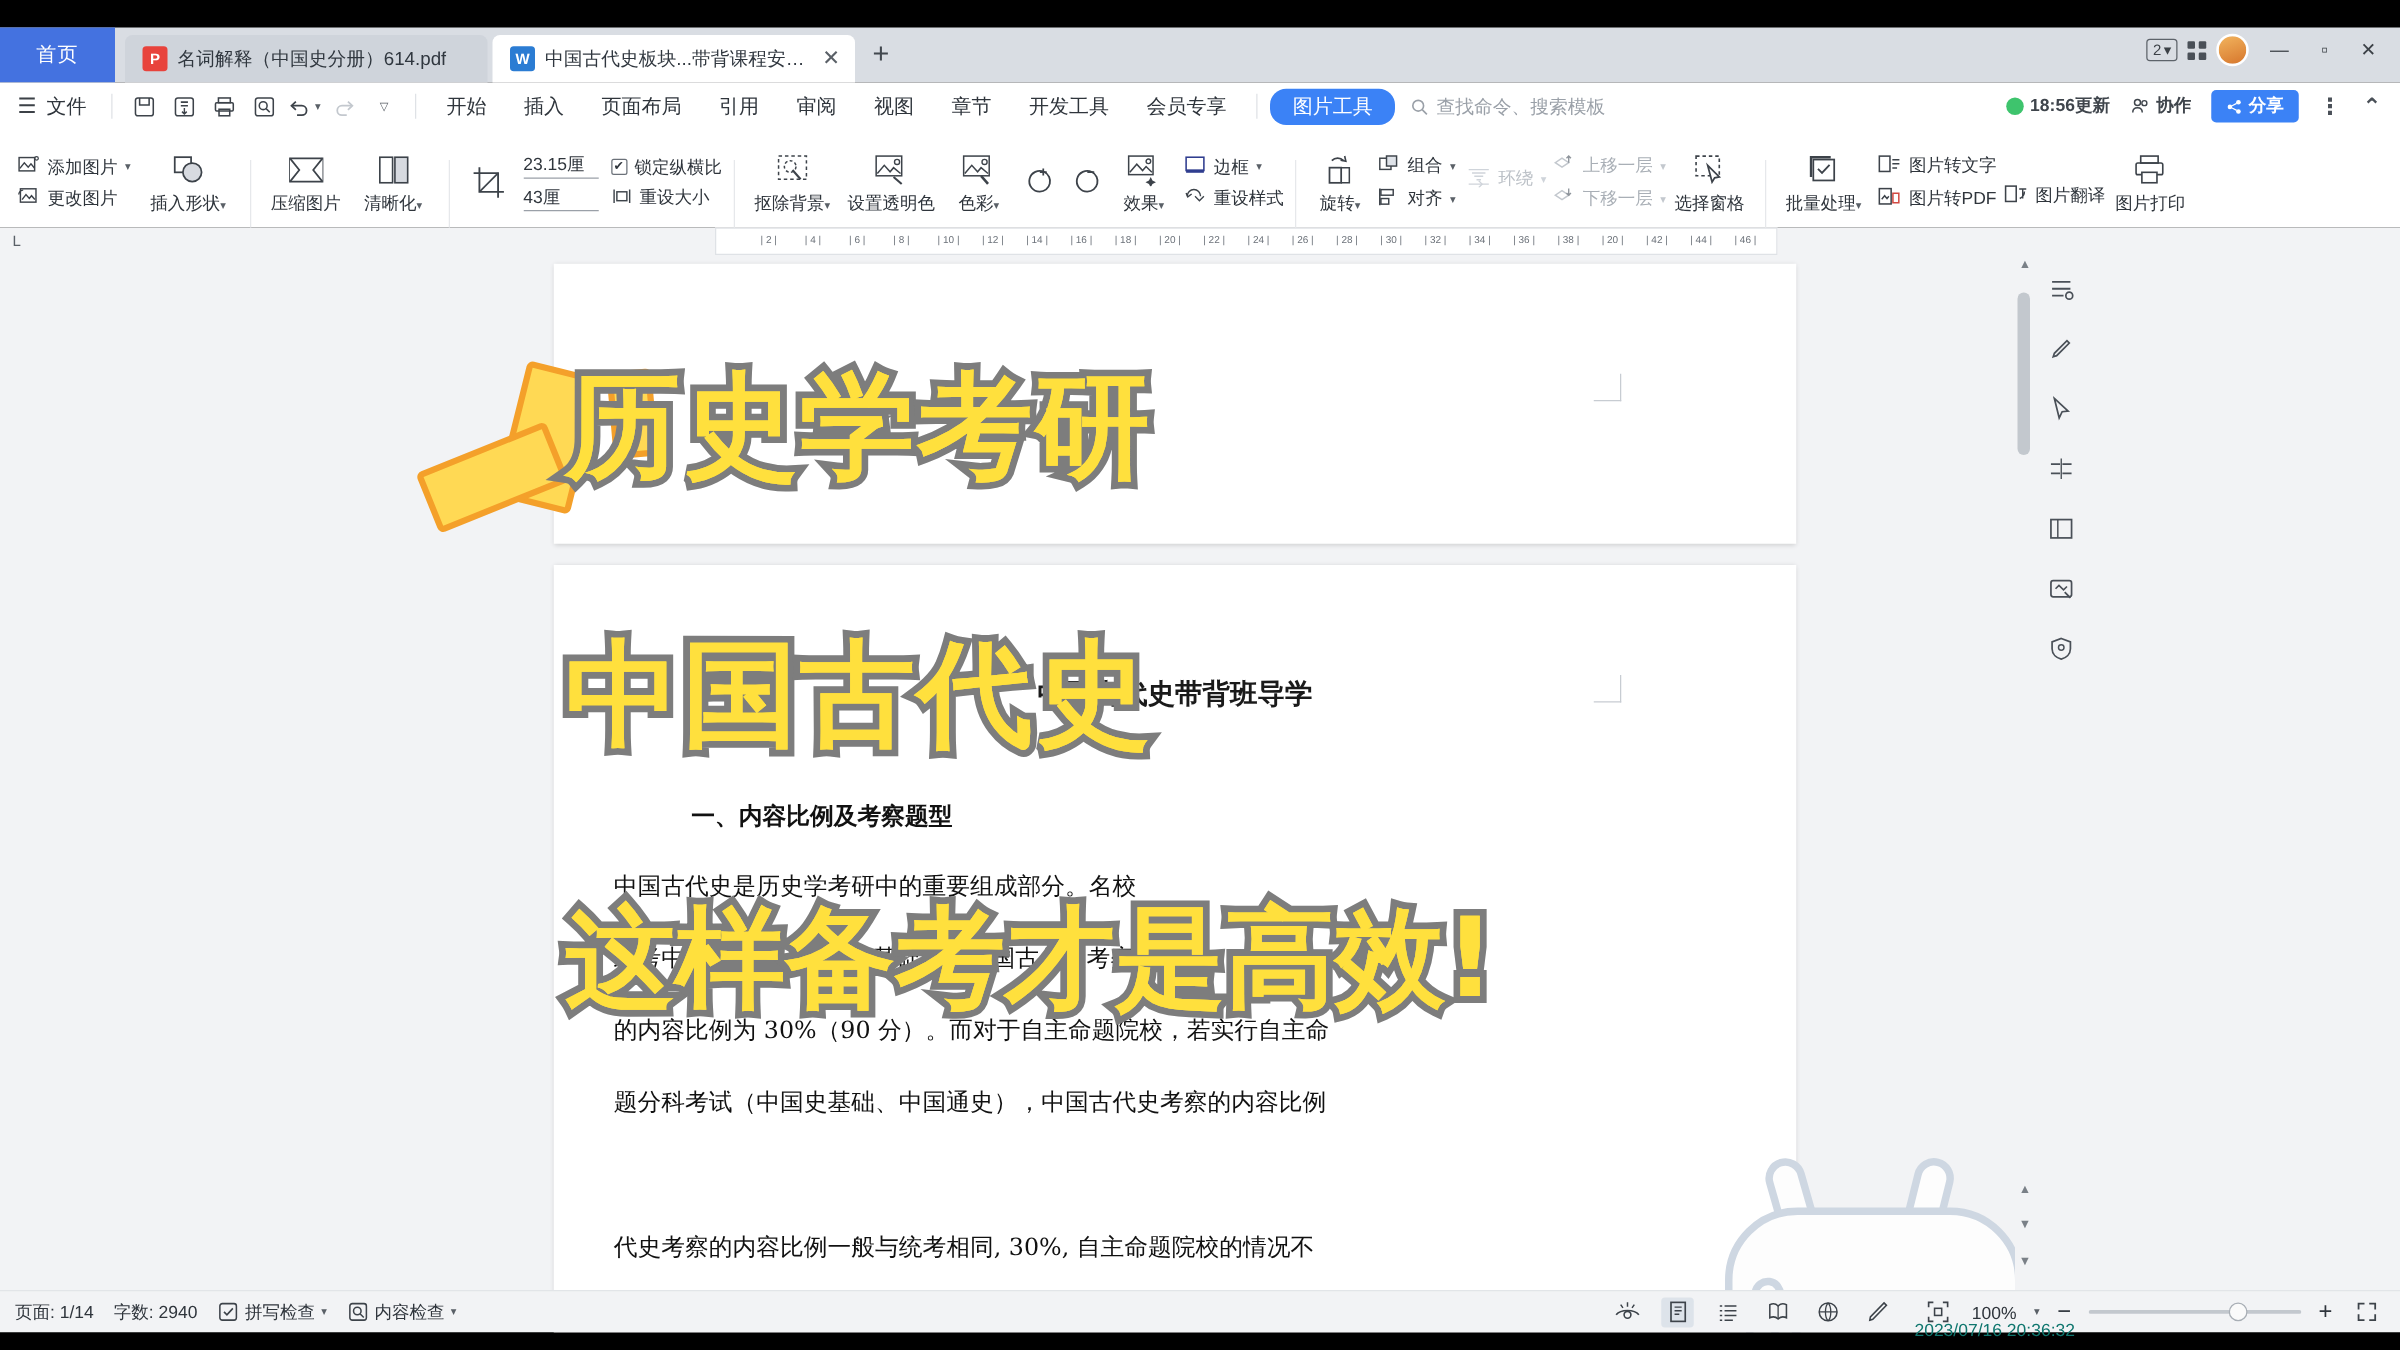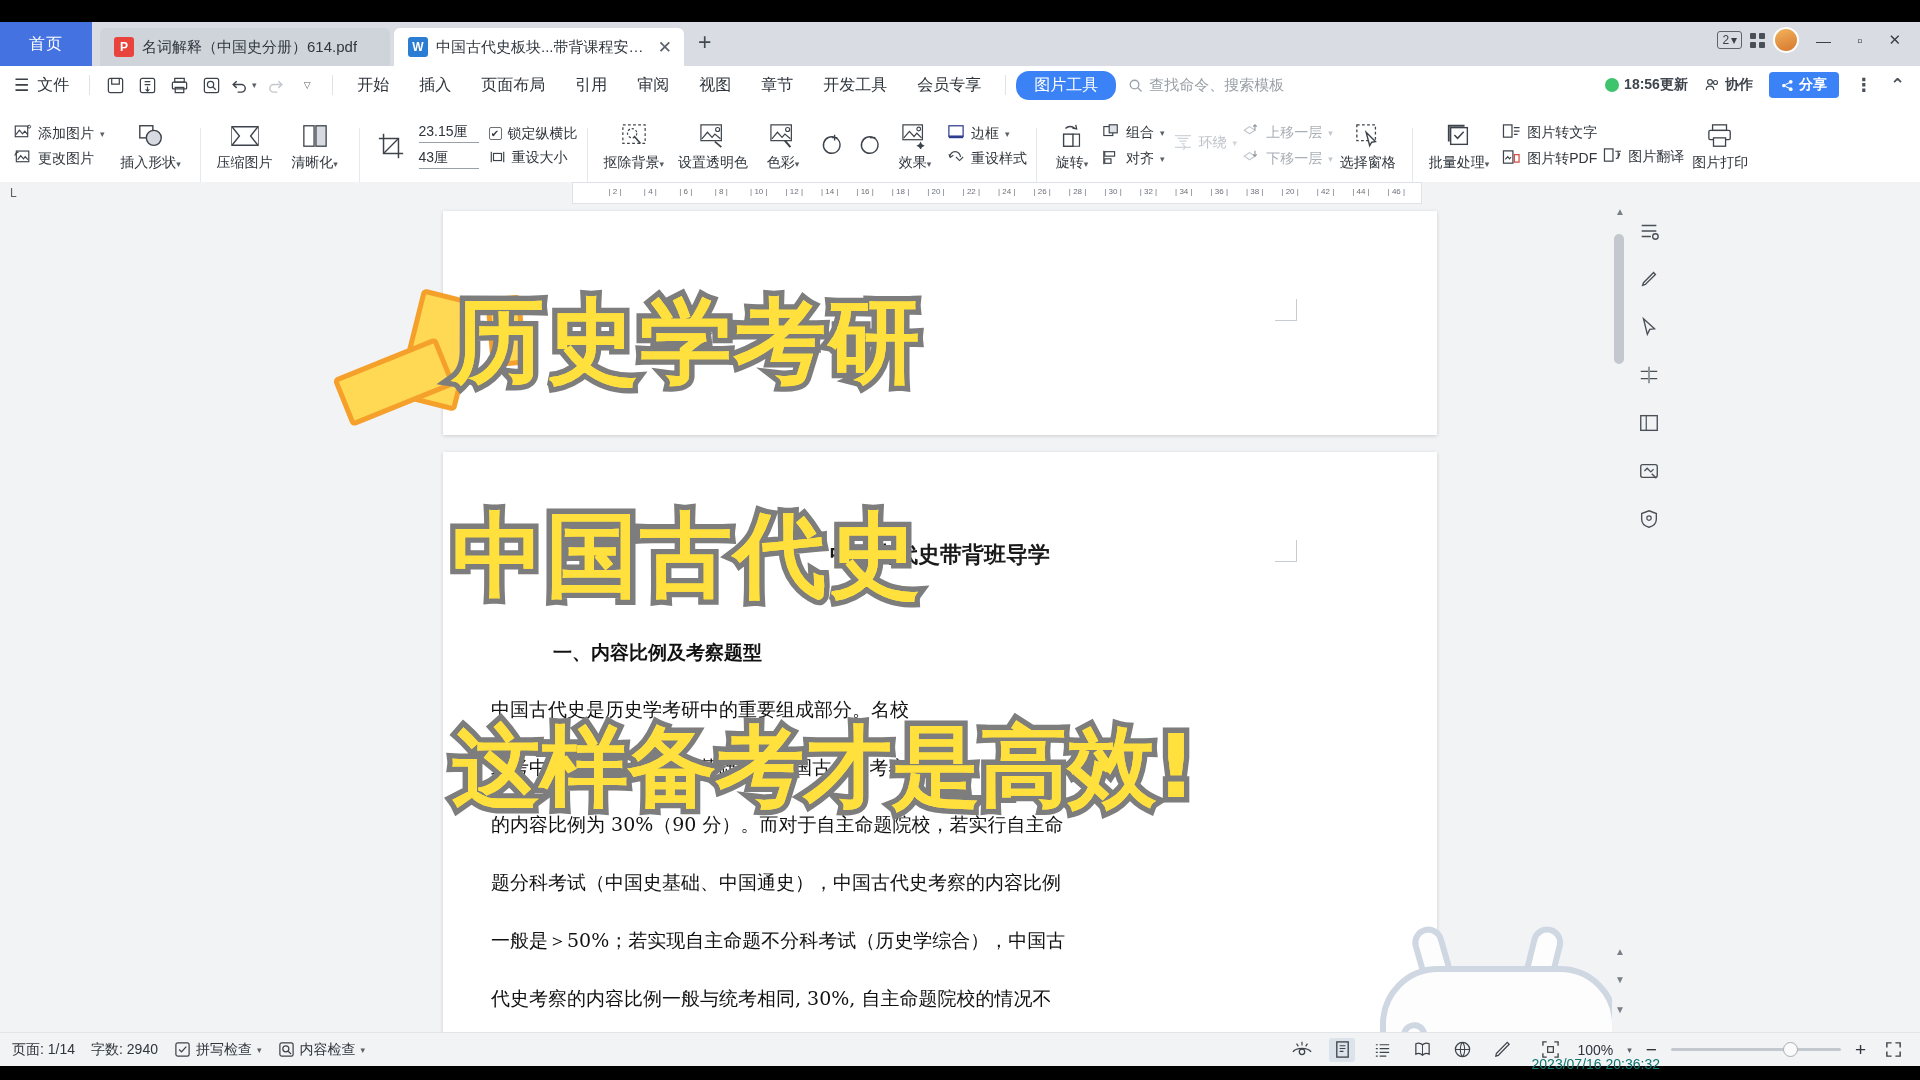--- a/index.html
+++ b/index.html
@@ -692,21 +692,20 @@
       <span class="pgmark" style="top:88px"></span>
 
       <div class="doctitle-line" style="top:88px">中国古代史带背班导学</div>
 
       <div class="sec-h" style="left:110px; top:188px">一、内容比例及考察题型</div>
 
       <div class="body-p" style="left:48px; top:247px">中国古代史是历史学考研中的重要组成部分。名校</div>
       <div class="body-p" style="left:48px; top:305px">统考中国史（313历史学基础），中国古代史考察</div>
       <div class="body-p" style="left:48px; top:362px">的内容比例为 30%（90 分）。而对于自主命题院校，若实行自主命</div>
       <div class="body-p" style="left:48px; top:420px">题分科考试（中国史基础、中国通史），中国古代史考察的内容比例</div>
-      <div class="body-p" style="left:48px; top:478px">一般是＞50%；若实现自主命题不分科考试（历史学综合），中国古</div>
       <div class="body-p" style="left:48px; top:536px">代史考察的内容比例一般与统考相同, 30%, 自主命题院校的情况不</div>
     </div>
 
     <div class="spark" style="left:330px; top:100px; width:230px; height:130px;">
       <i style="left:78px; top:-10px; width:62px; height:112px; transform:rotate(14deg);"></i>
       <i style="left:158px; top:-8px; width:36px; height:70px; transform:rotate(-5deg);"></i>
       <i style="left:8px; top:52px; width:112px; height:52px; transform:rotate(-22deg);"></i>
     </div>
 
     <div class="wm" style="left:452px; top:76px; font-size:92px; letter-spacing:2px;">历史学考研</div>

